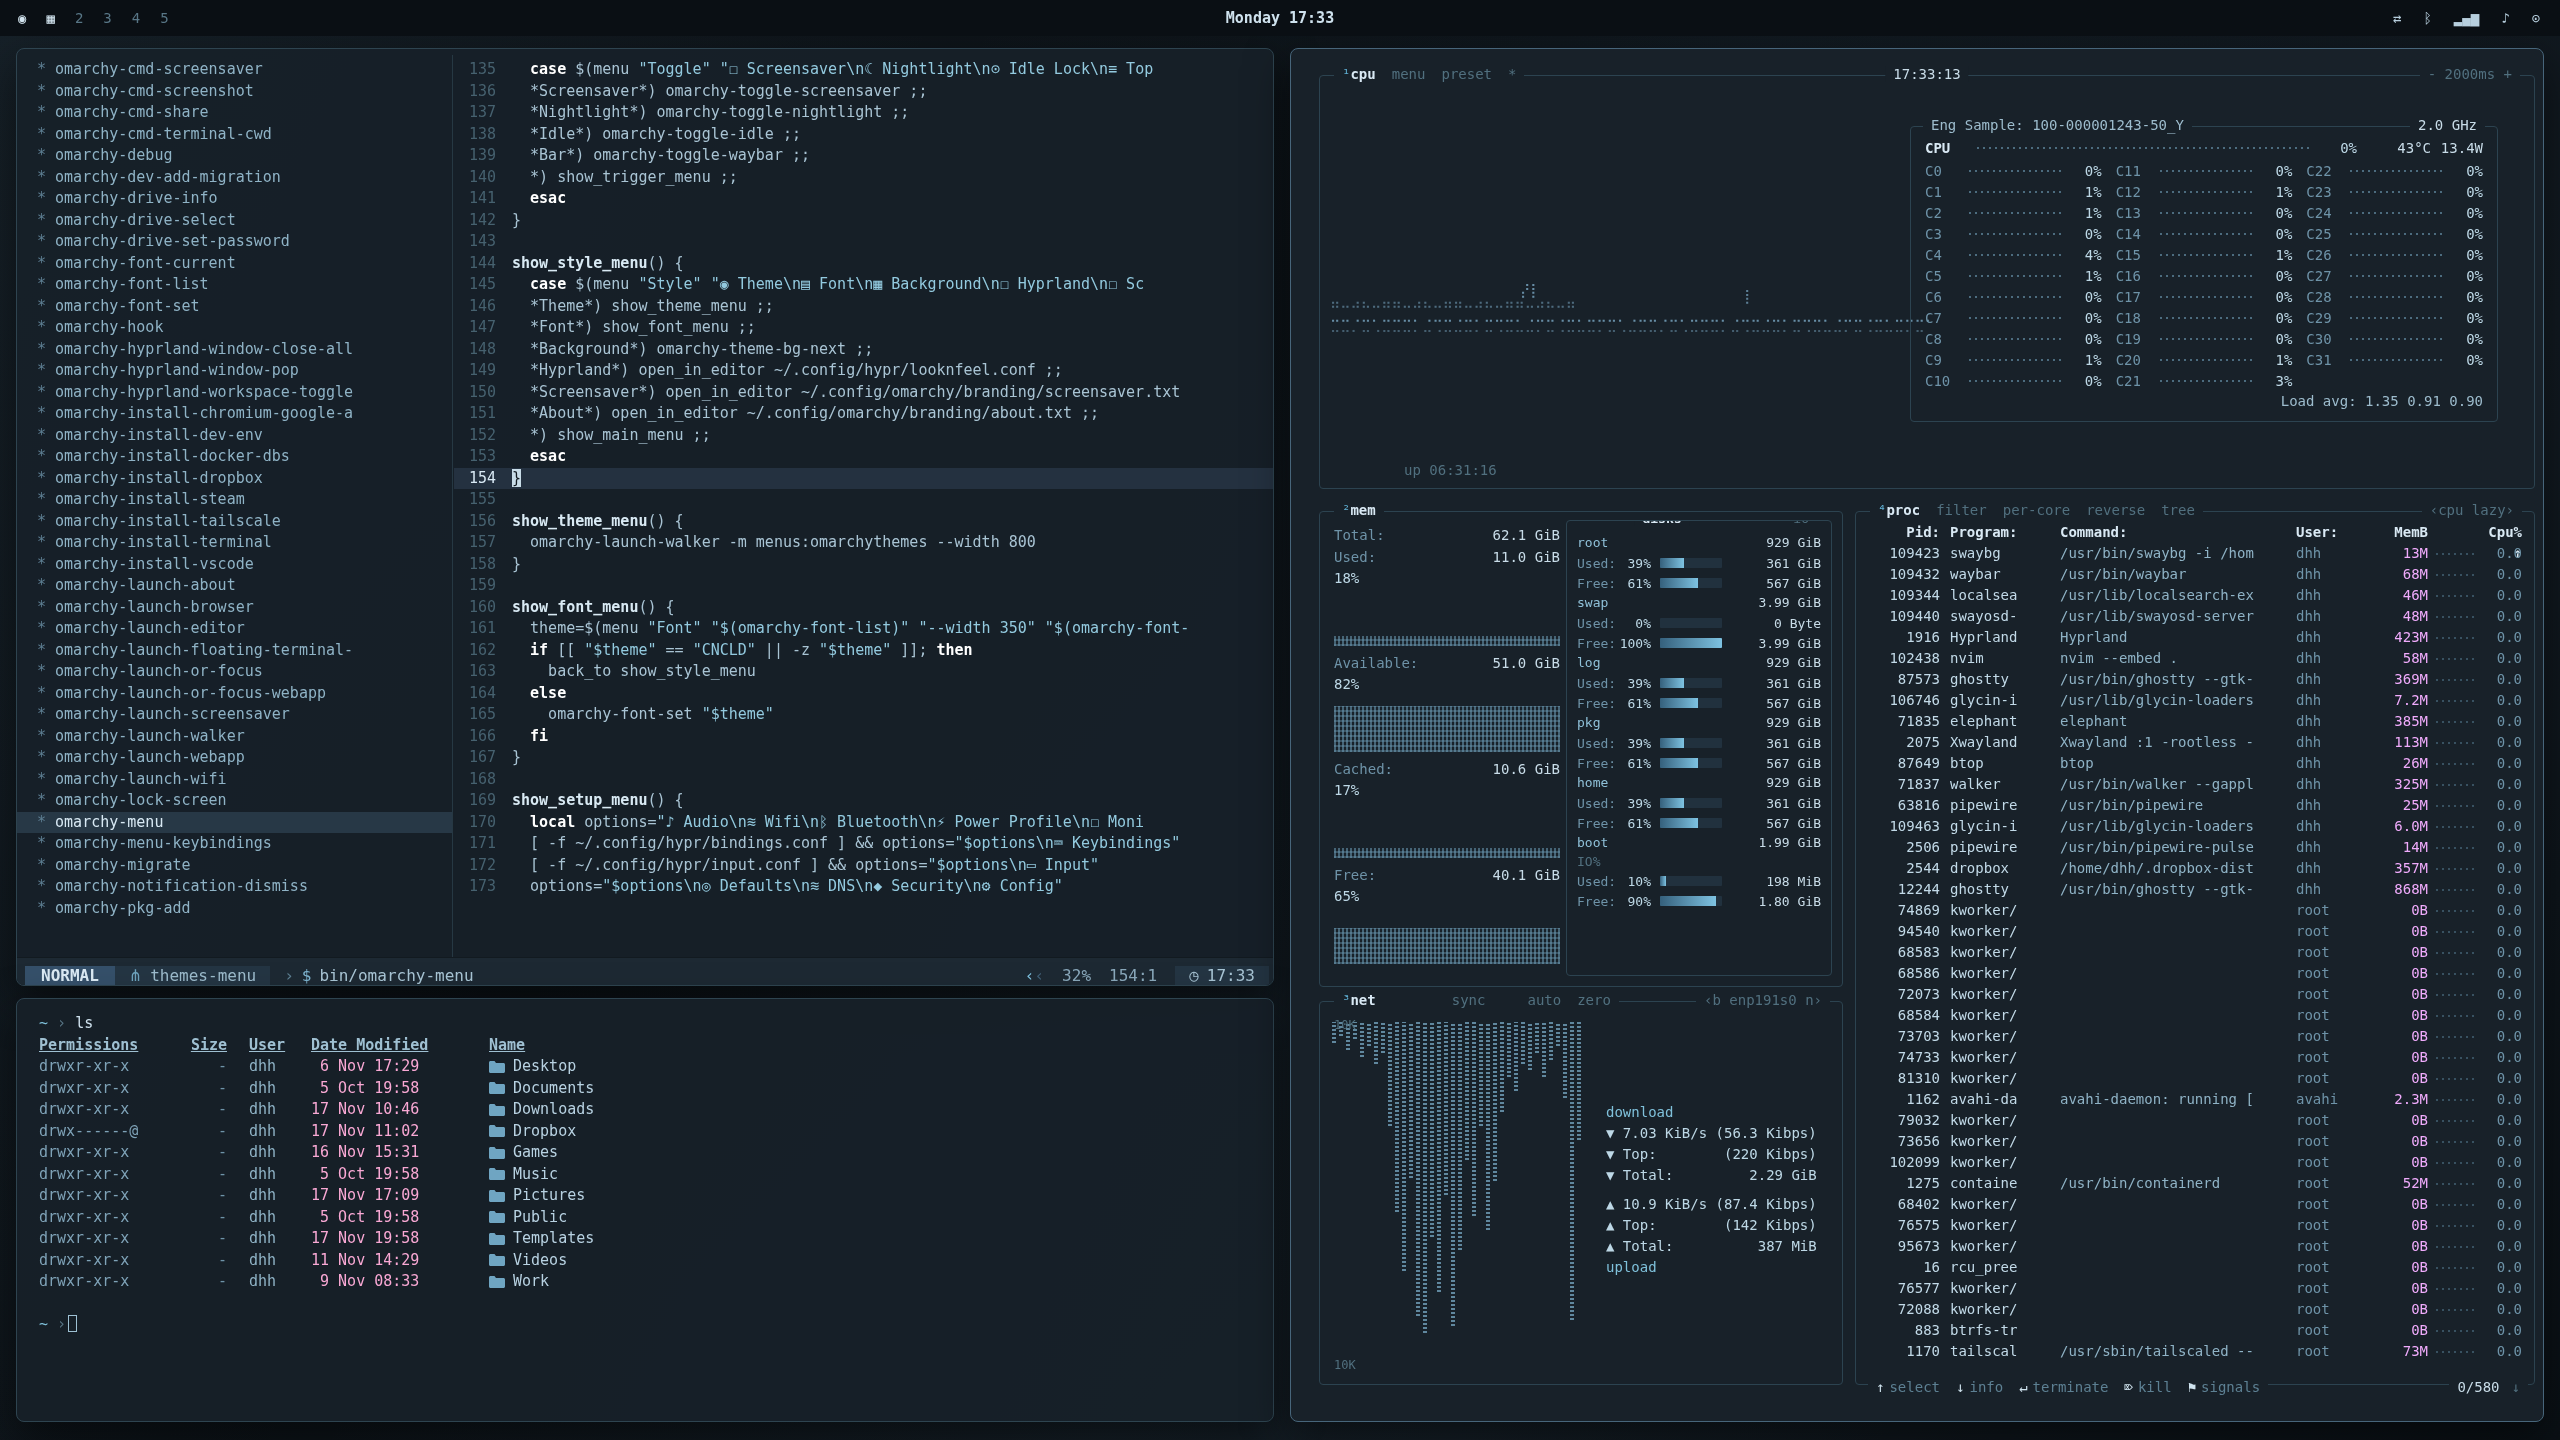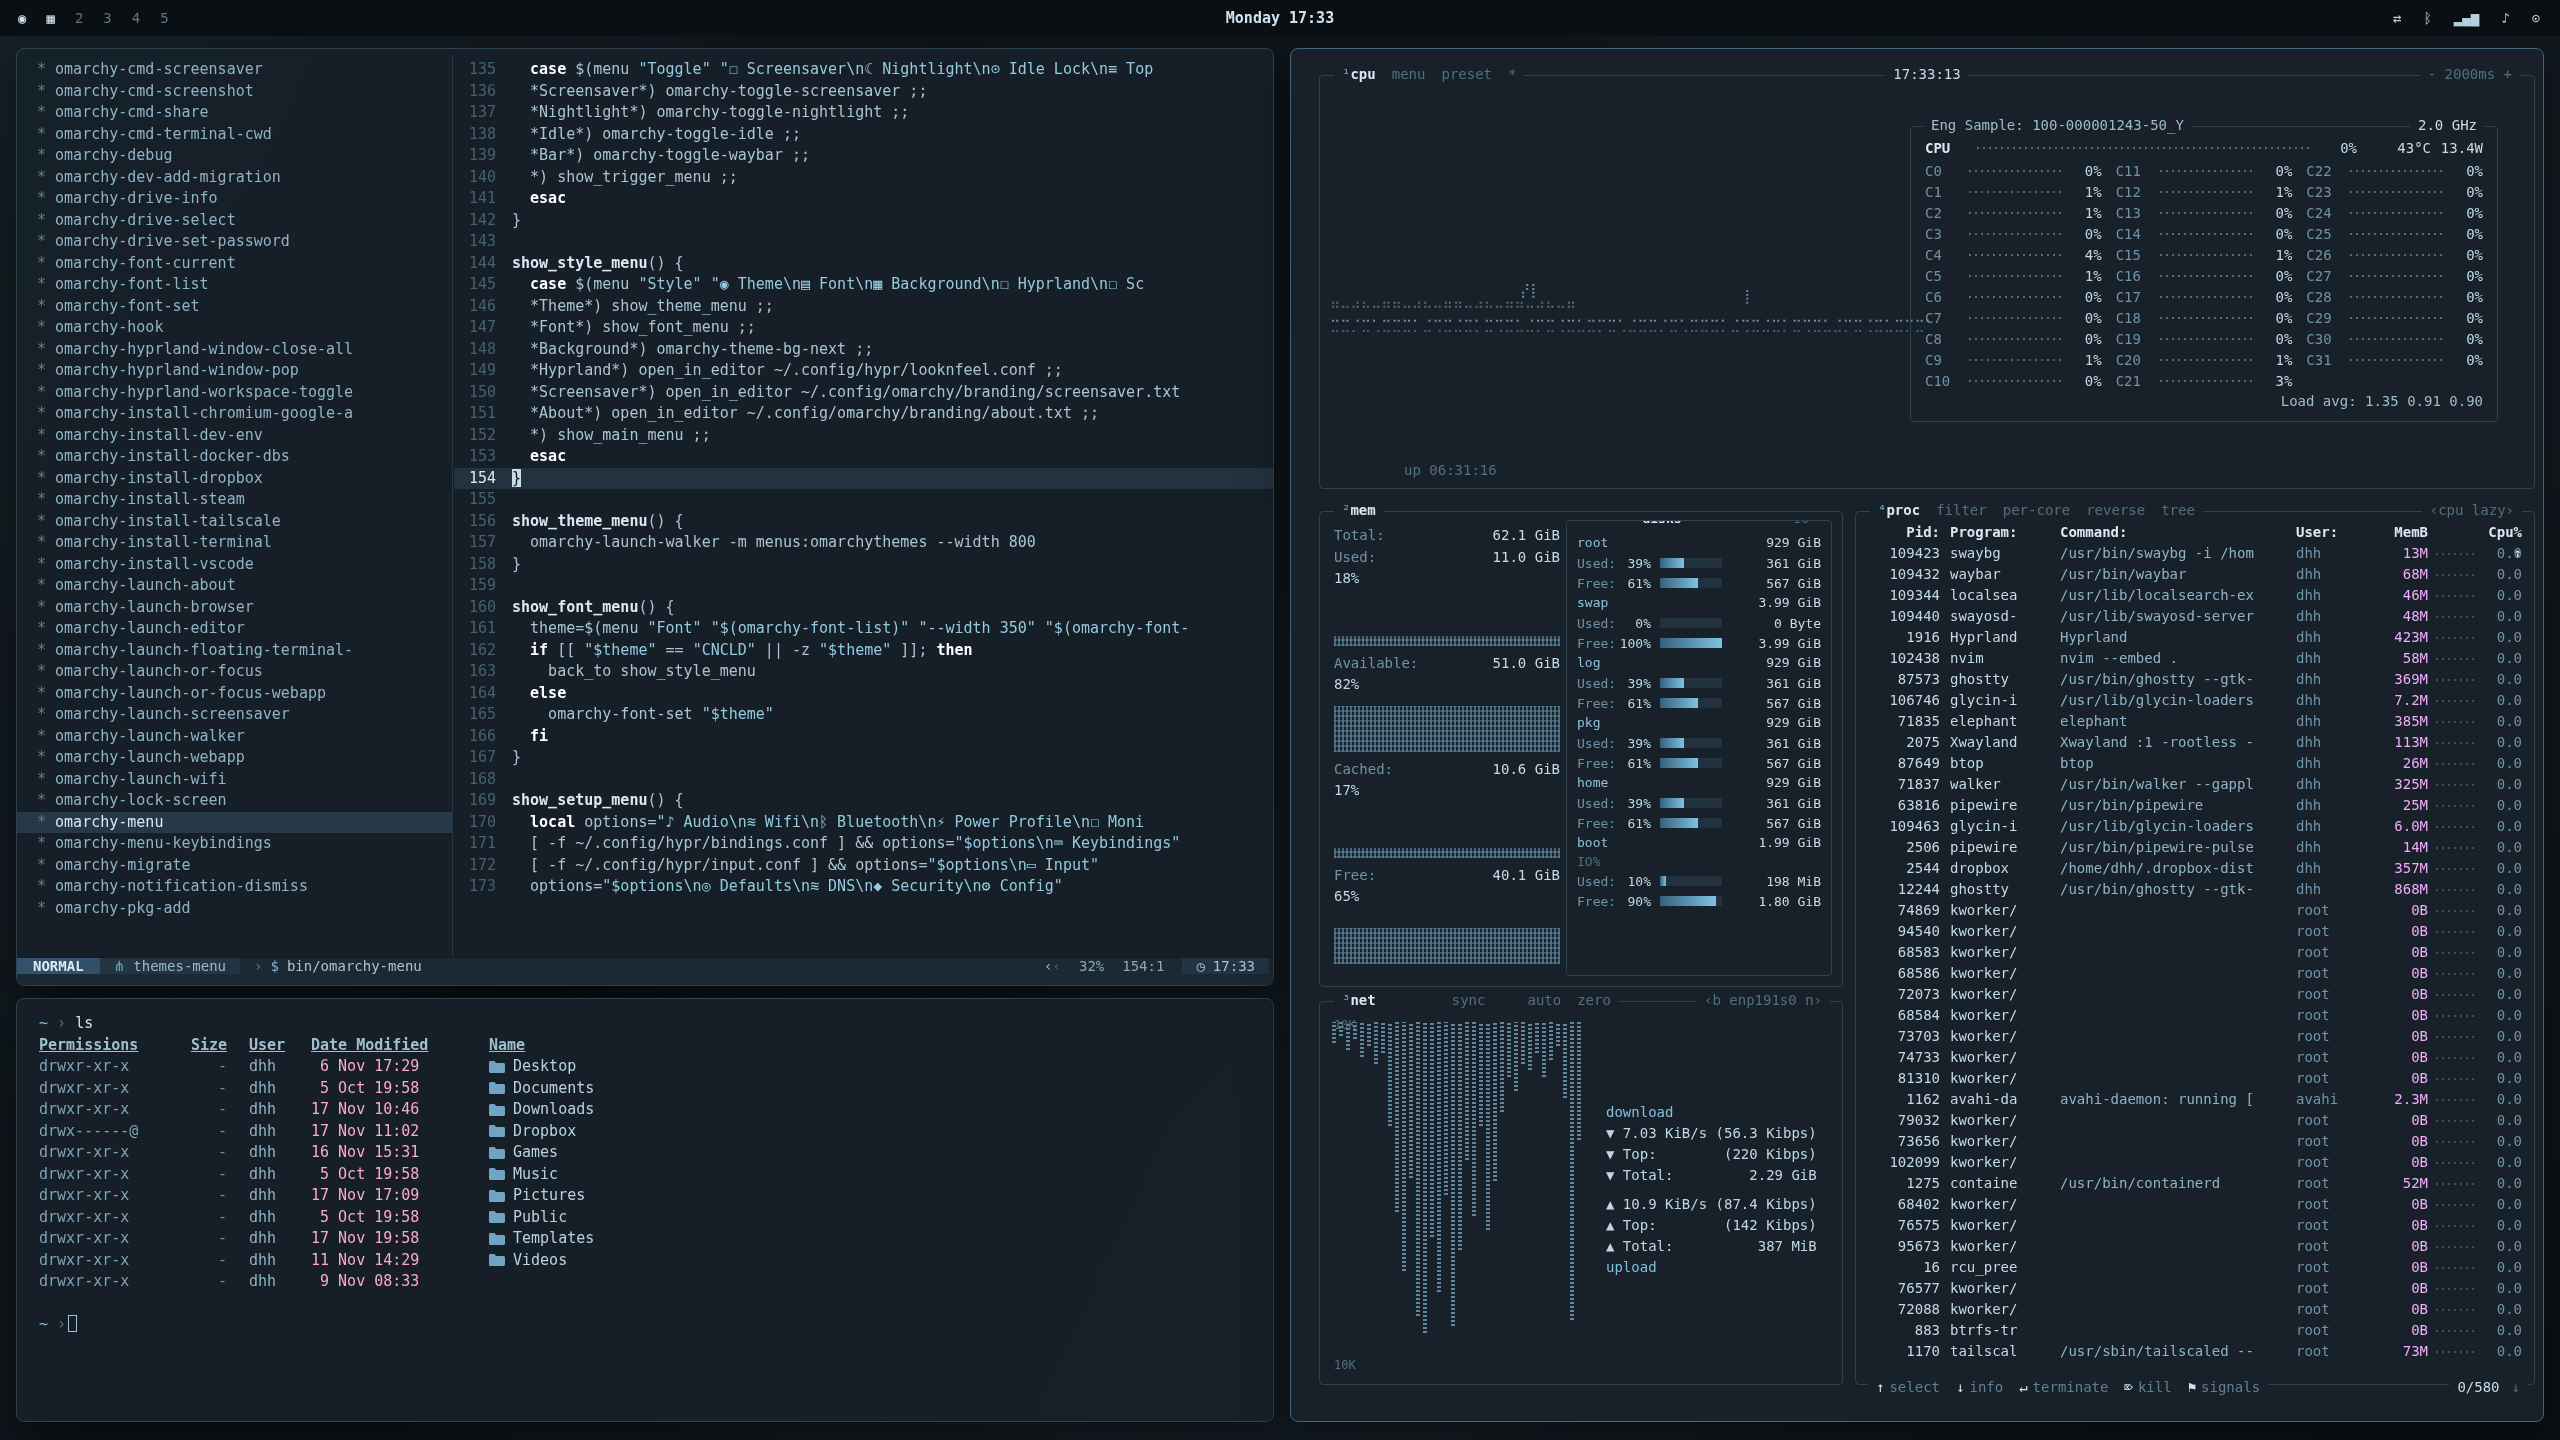--- a/index.html
+++ b/index.html
@@ -33,21 +33,21 @@
   .code-row.cursorline { background:#243140; }
   .ln { flex:none; width:58px; text-align:right; padding-right:16px; color:#46616f; }
   .cursorline .ln { color:#d8e9f4; }
   .ct { flex:1; color:#a9c4d4; overflow:hidden; }
   .kw { color:#ffffff; font-weight:bold; }
   .str { color:#93cadf; }
   .fn { color:#d9eaf4; font-weight:bold; }
   .cursor { background:#c8dce8; color:#121a21; }
   
   #statusline { position:absolute; left:0; right:0; bottom:0; height:28px; background:#1d2933;
-    border-top:1px solid #121a20; display:flex; align-items:flex-start; font-size:14px; color:#8aa9bc; }
+    border-top:1px solid #121a20; display:flex; align-items:flex-end; font-size:16px; color:#8aa9bc;padding-left:8px; }
   .sl-mode { background:#35506a; color:#dcebf5; font-weight:bold; padding:0 16px; display:flex; align-items:center; }
   .sl-branch { background:#243543; padding:0 14px; display:flex; align-items:center; gap:8px; color:#9dbccd; }
   .branch-icon { color:#6fa5c0; }
   .sl-file { display:flex; align-items:center; gap:8px; padding:0 14px; color:#a9c6d6; }
   .sl-prompt { color:#5d8093; }
   .shell-icon { color:#7fb6d2; }
   .sl-spacer { flex:1; }
   .sl-right { display:flex; align-items:center; gap:18px; padding-right:4px; }
   .chev1 { color:#7ec3e2; } .chev2 { color:#41617a; }
   .sl-clockseg { background:#243543; display:flex; align-items:center; gap:8px; padding:0 14px; color:#a9c6d6; }
@@ -369,20 +369,23 @@
         <span class="c-date">11 Nov 14:29</span>
         <span class="c-name"><svg class="folder-ico" viewBox="0 0 16 12">
             <path d="M0 1.5C0 .7.7 0 1.5 0h4L7 2h7.5c.8 0 1.5.7 1.5 1.5v7c0 .8-.7 1.5-1.5 1.5h-13C.7 12 0 11.3 0 10.5z" fill="#6fa5c2"></path>
           </svg>Videos</span>
       </div>
       <div class="ls-grid">
         <span class="c-perm">drwxr-xr-x</span>
         <span class="c-size">-</span>
         <span class="c-user">dhh</span>
         <span class="c-date"> 9 Nov 08:33</span>
+        <span class="c-name"><svg class="folder-ico" viewBox="0 0 16 12">
+            <path d="M0 1.5C0 .7.7 0 1.5 0h4L7 2h7.5c.8 0 1.5.7 1.5 1.5v7c0 .8-.7 1.5-1.5 1.5h-13C.7 12 0 11.3 0 10.5z" fill="#6fa5c2"></path>
+          </svg>Work</span>
       </div>
     </div>
   <div class="t-line"></div>
   <div class="t-line"><span class="prompt-path">~</span> <span class="prompt-sym">›</span><span class="block-cursor"></span></div>
 </div>
 
 <div class="window" id="win-btop">
 
   <div class="bx" id="cpu-box">
     <div class="bx-title" style="left:14px">

